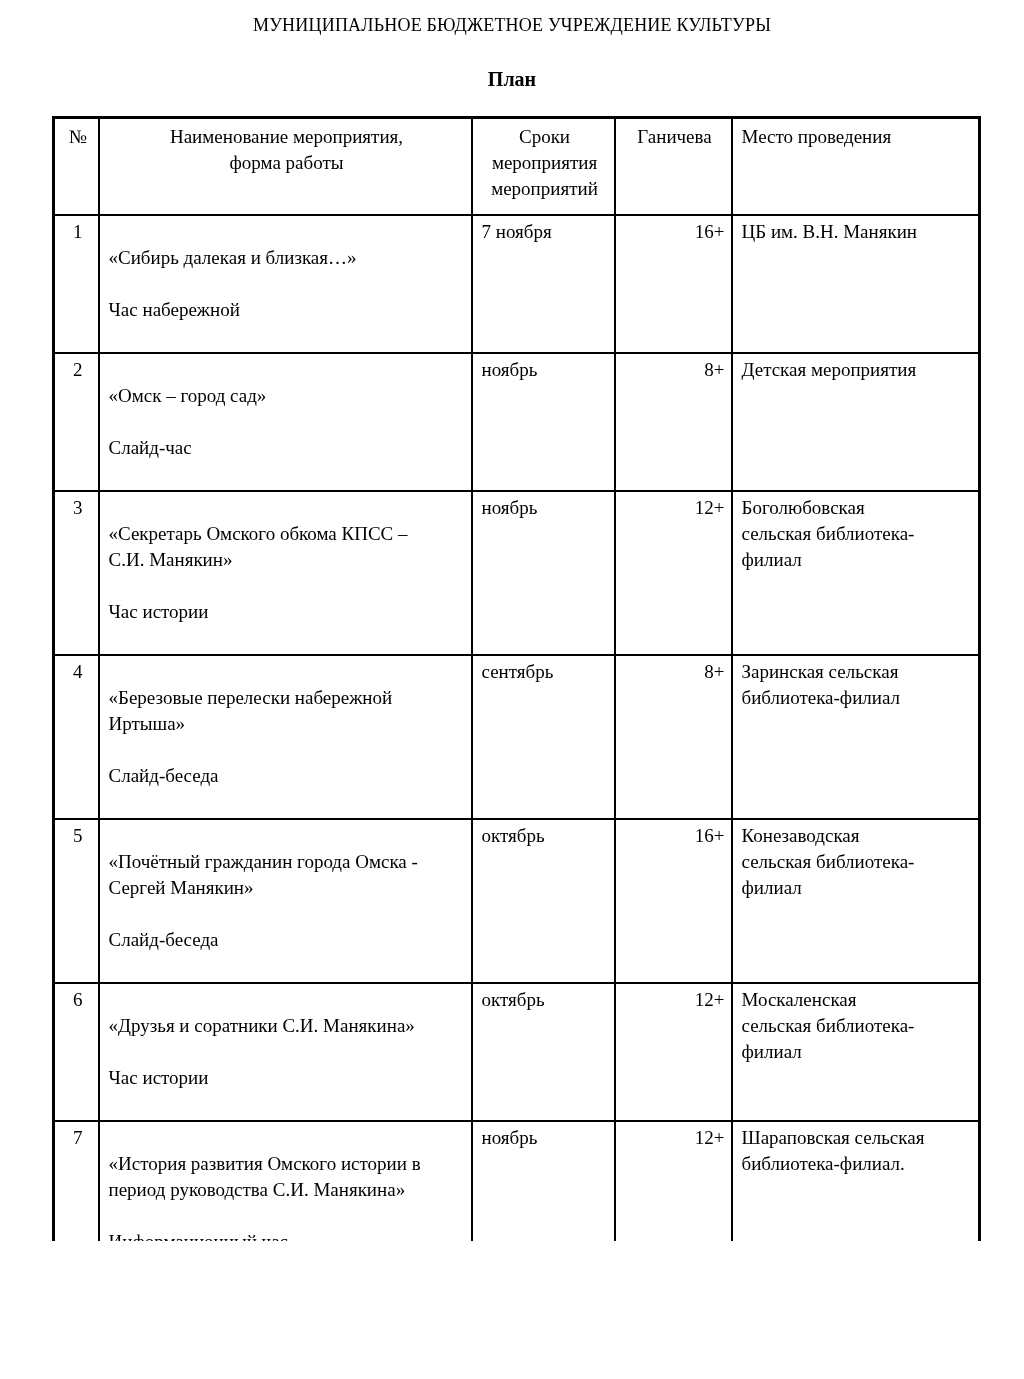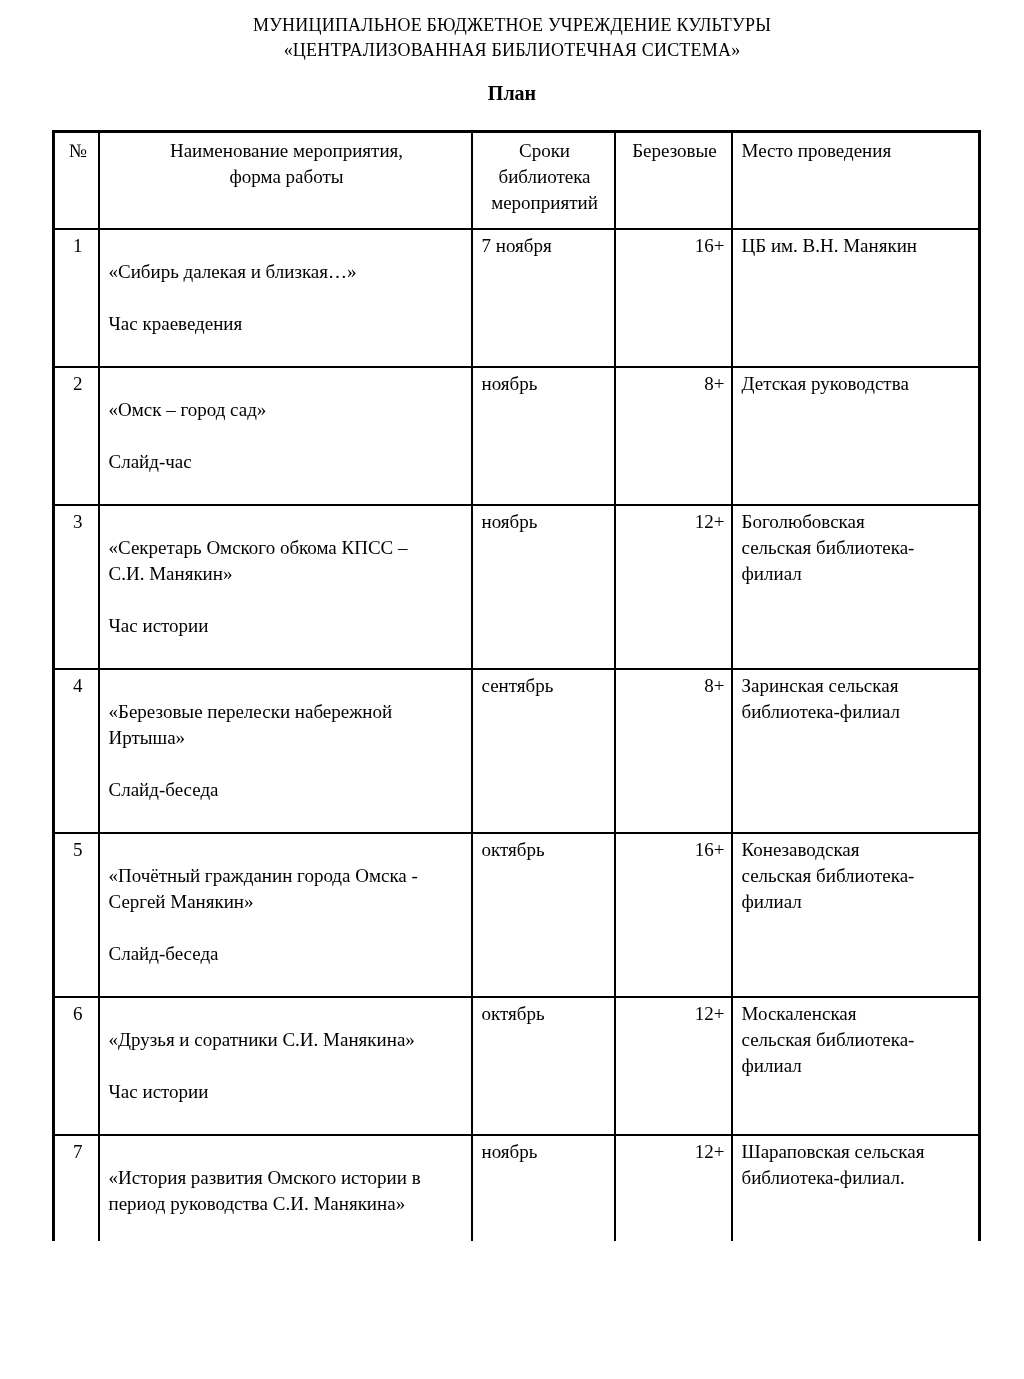--- a/index.html
+++ b/index.html
@@ -19,21 +19,21 @@
   }
   .org-header {
     padding-top: 13px;
     text-align: center;
     font-size: 18px;
     line-height: 25px;
     font-weight: normal;
     letter-spacing: 0.2px;
   }
   .plan-title {
-    margin-top: 17px;
+    margin-top: 28px;
     text-align: center;
     font-weight: bold;
     font-size: 20px;
     line-height: 27px;
   }
   table.events {
     margin: 23px 0 0 52px;
     width: 926px;
     table-layout: fixed;
     border-collapse: collapse;
@@ -65,67 +65,66 @@
   tr.r7  { height: 95px; }
   tr.r8  { height: 102px; }
 </style>
 </head>
 <body>
 
 <div class="page">
 
   <div class="org-header">
     <div>МУНИЦИПАЛЬНОЕ БЮДЖЕТНОЕ УЧРЕЖДЕНИЕ КУЛЬТУРЫ</div>
-    <div>«ЦЕНТРАЛИЗОВАННАЯ БИБЛИОТЕЧНАЯ СИСТЕМА»</div>
   </div>
 
   <div class="plan-title">
     <div>План</div>
   </div>
 
   <table class="events">
     <colgroup>
       <col style="width:45px">
       <col style="width:373px">
       <col style="width:143px">
       <col style="width:117px">
       <col style="width:248px">
     </colgroup>
     <thead>
       <tr class="hrow">
         <th class="c-num">№</th>
         <th class="c-name">Наименование мероприятия,
 форма работы</th>
         <th class="c-date">Сроки
-библиотека
+мероприятия
 мероприятий</th>
-        <th class="c-aud">Березовые</th>
+        <th class="c-aud">Ганичева</th>
         <th class="c-place">Место проведения</th>
       </tr>
     </thead>
     <tbody>
       <tr class="r1">
         <td class="c-num">1</td>
         <td class="c-name">
           <div>«Сибирь далекая и близкая…»</div>
-          <div>Час краеведения</div>
+          <div>Час набережной</div>
         </td>
         <td class="c-date">7 ноября</td>
         <td class="c-aud">16+</td>
         <td class="c-place">ЦБ им. В.Н. Манякин</td>
       </tr>
       <tr class="r2">
         <td class="c-num">2</td>
         <td class="c-name">
           <div>«Омск – город сад»</div>
           <div>Слайд-час</div>
         </td>
         <td class="c-date">ноябрь</td>
         <td class="c-aud">8+</td>
-        <td class="c-place">Детская руководства</td>
+        <td class="c-place">Детская мероприятия</td>
       </tr>
       <tr class="r3">
         <td class="c-num">3</td>
         <td class="c-name">
           <div>«Секретарь Омского обкома КПСС –
 С.И. Манякин»</div>
           <div>Час истории</div>
         </td>
         <td class="c-date">ноябрь</td>
         <td class="c-aud">12+</td>

